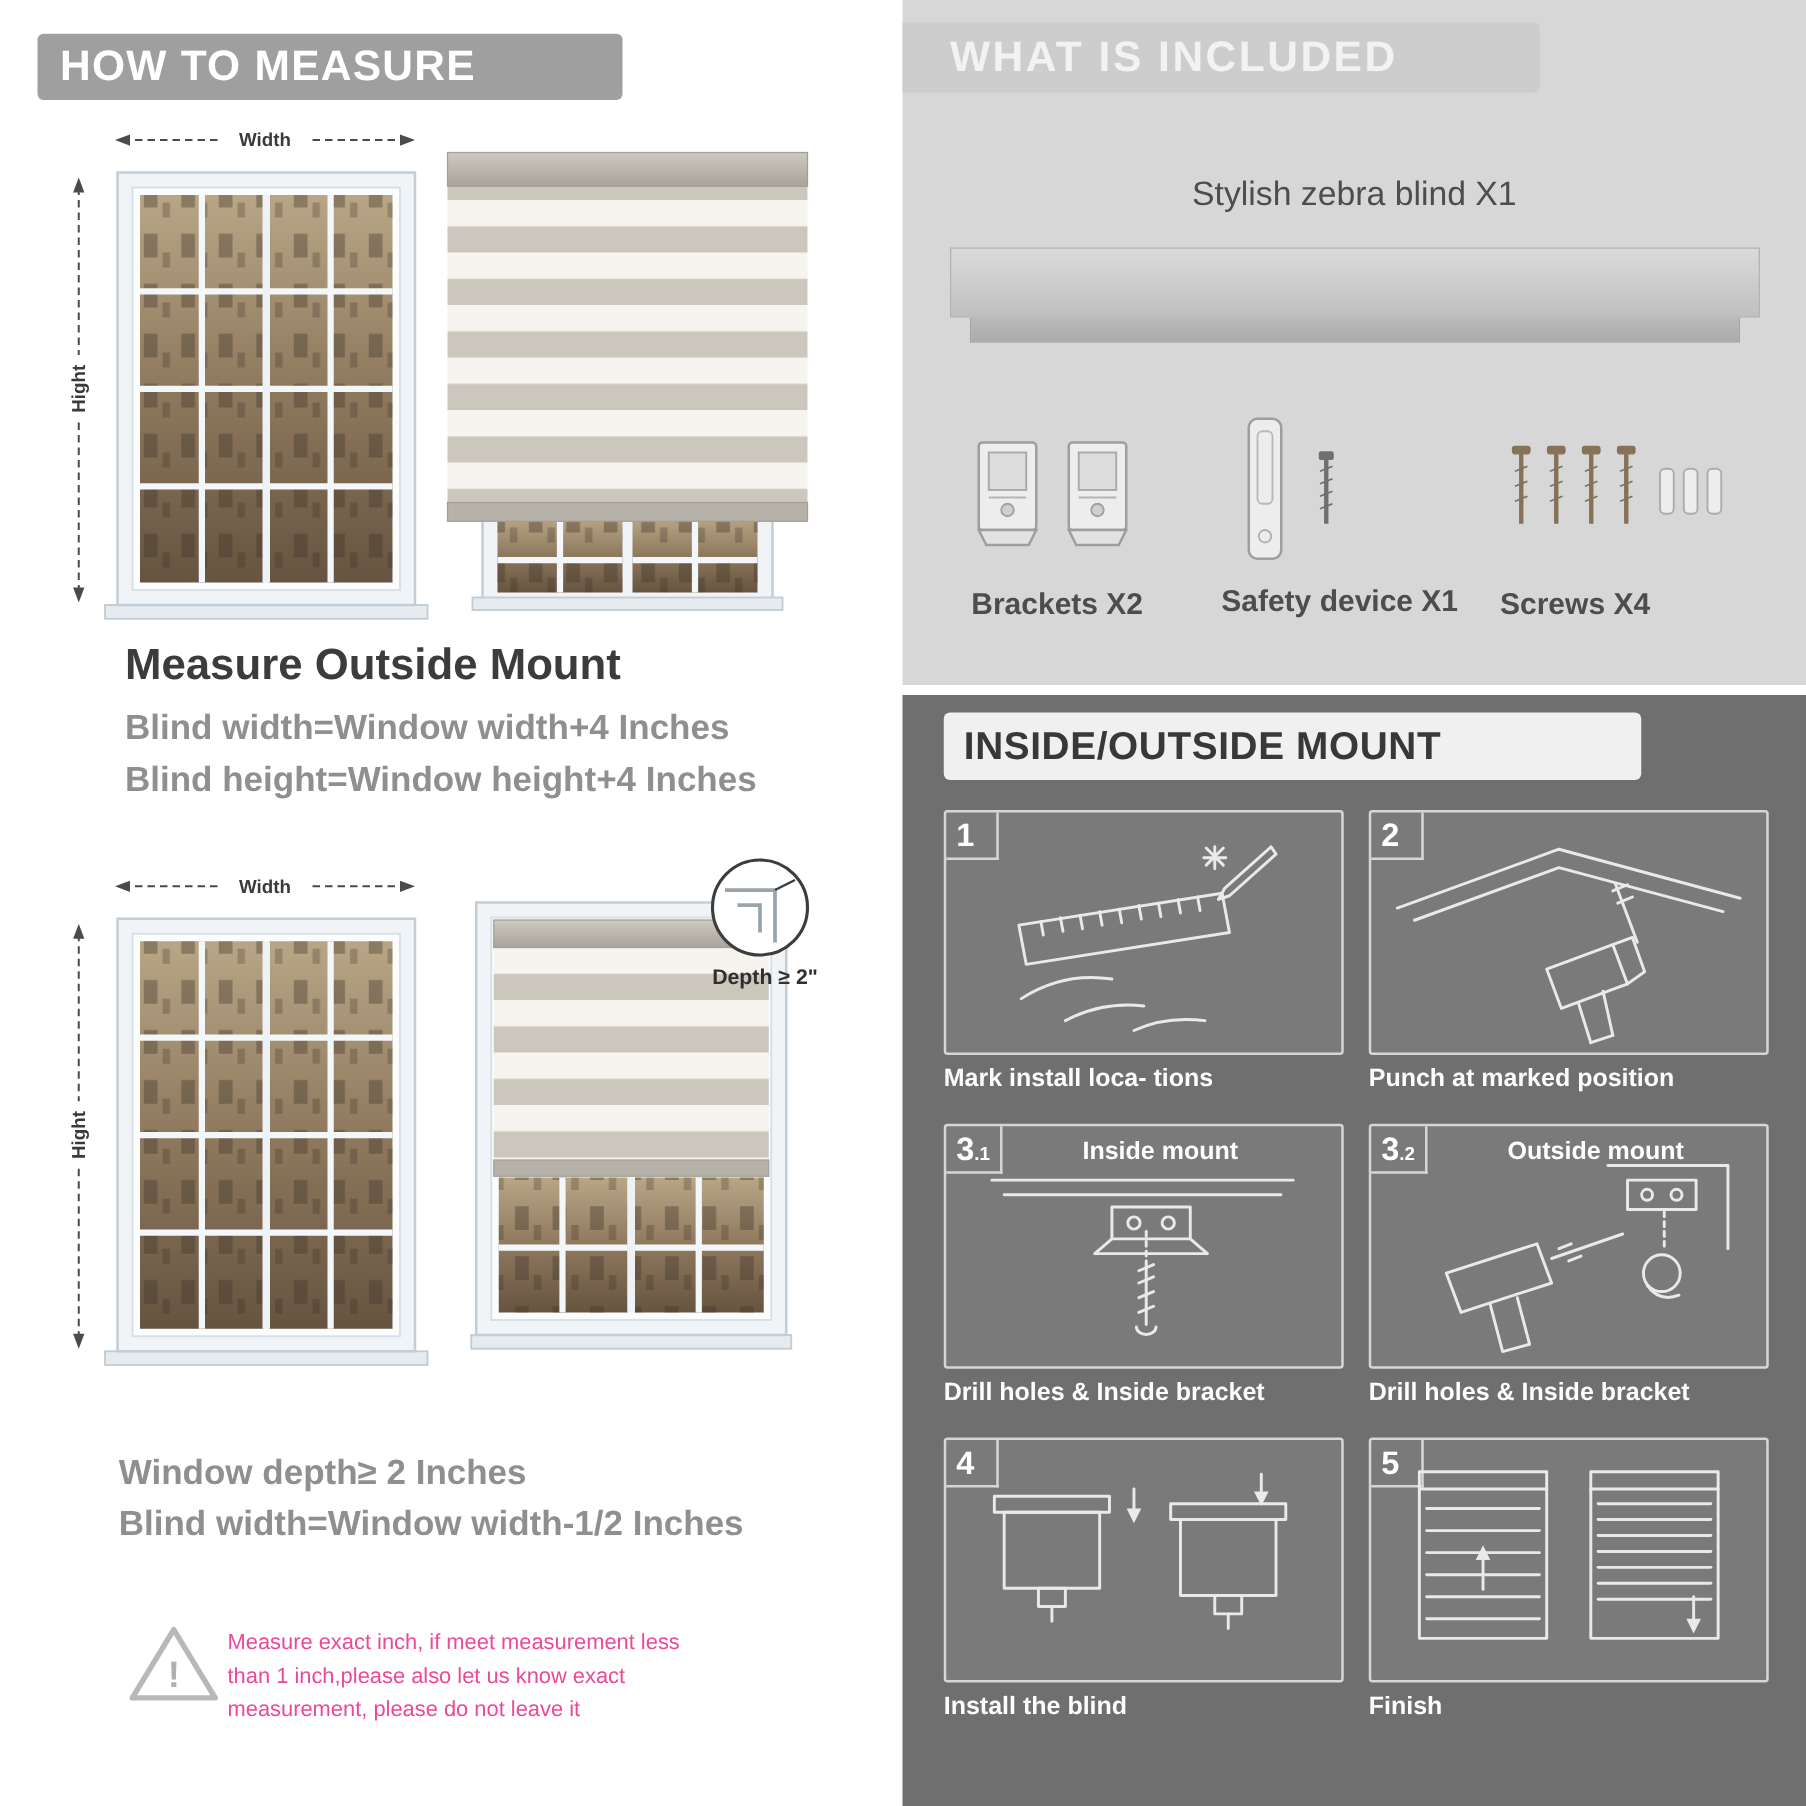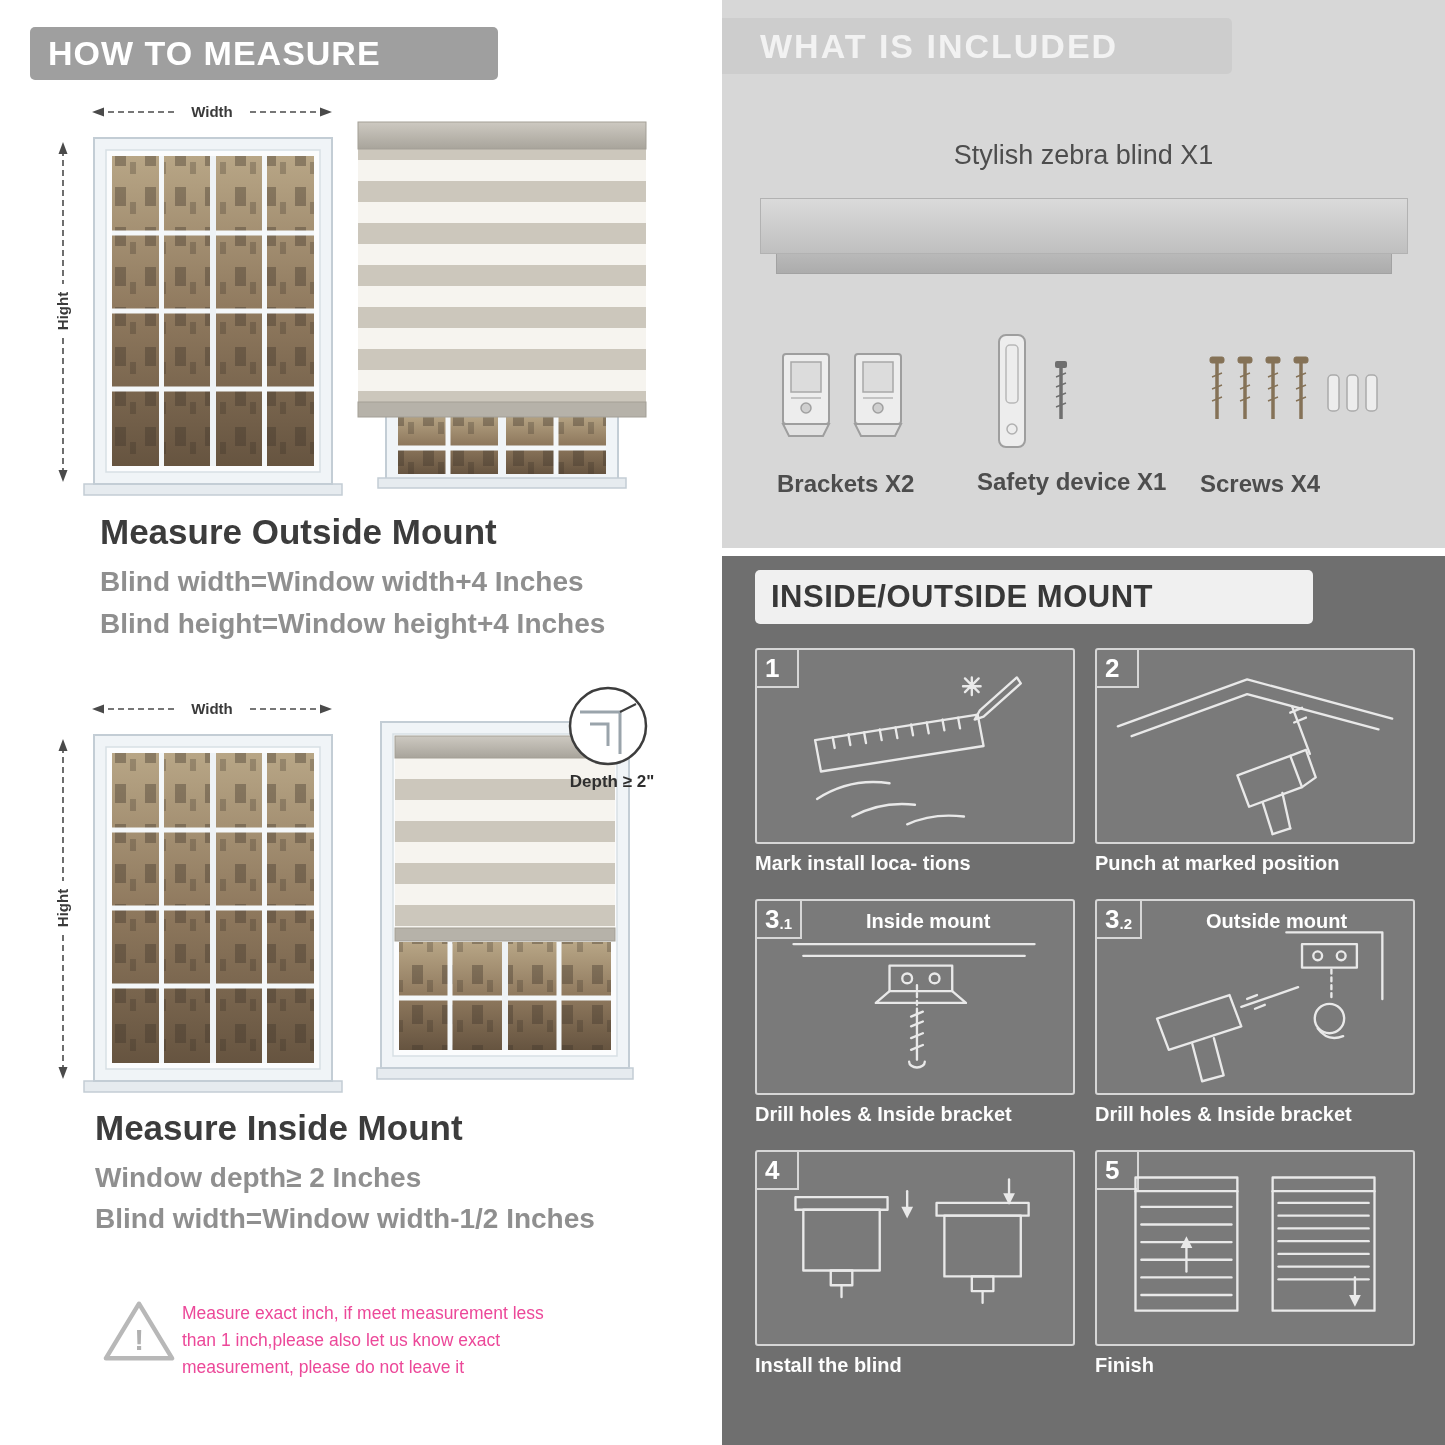--- a/index.html
+++ b/index.html
@@ -228,21 +228,20 @@
         <circle cx="42" cy="42" r="38" fill="#ffffff" stroke="#3d3d3d" stroke-width="2.5"></circle>
         <g fill="none" stroke="#9aa4ab" stroke-width="3">
           <path d="M14,28 L54,28 L54,70"></path>
           <path d="M24,40 L42,40 L42,62"></path>
         </g>
         <path d="M54,28 L70,20" fill="none" stroke="#3d3d3d" stroke-width="2"></path>
       </svg>
     </div>
     <div class="depth-note">Depth ≥ 2"</div>
 
-    <h2 class="m-title t2">Measure Inside Mount</h2>
     <p class="m-line l2a">Window depth≥ 2 Inches</p>
     <p class="m-line l2b">Blind width=Window width-1/2 Inches</p>
 
     <svg class="warn-tri" viewBox="0 0 80 70">
       <path d="M40,7 L74,63 L6,63 Z" fill="none" stroke="#b8b8b8" stroke-width="4.5" stroke-linejoin="round"></path>
       <text x="40" y="54" text-anchor="middle" font-size="30" font-weight="bold" fill="#b0b0b0">!</text>
     </svg>
     <div class="warn-text">
       <div>Measure exact inch, if meet measurement less</div>
       <div>than 1 inch,please also let us know exact</div>

